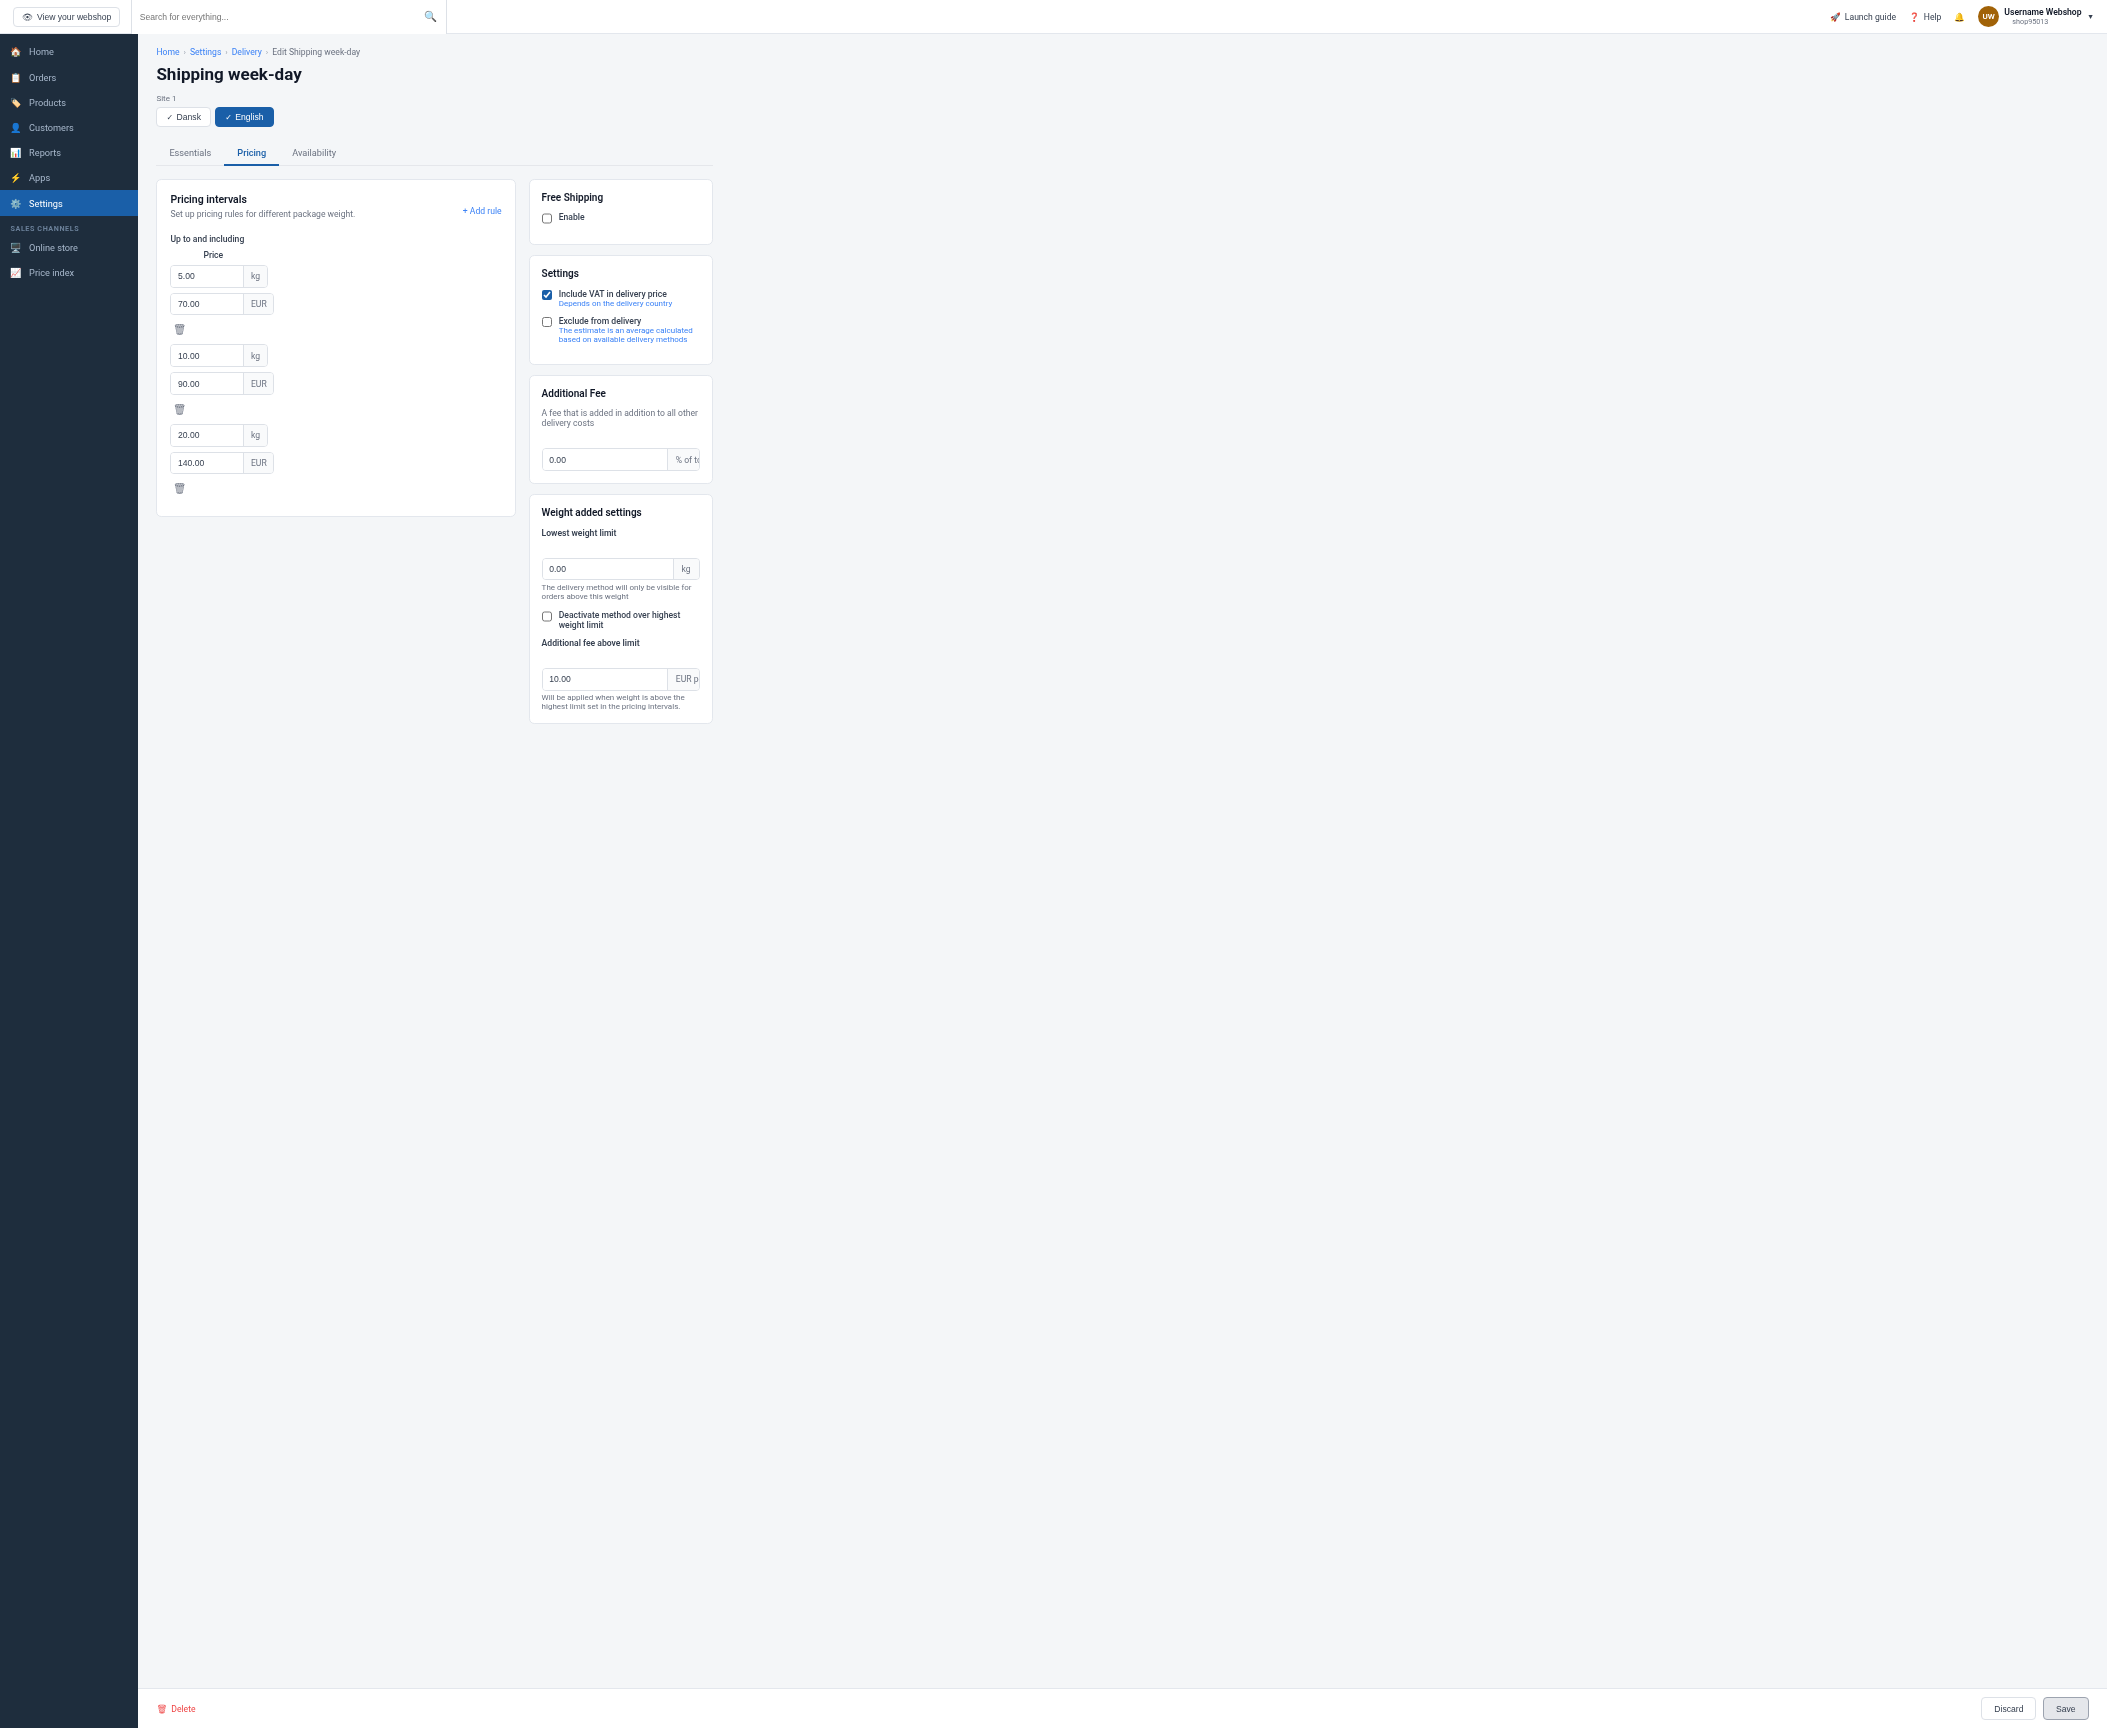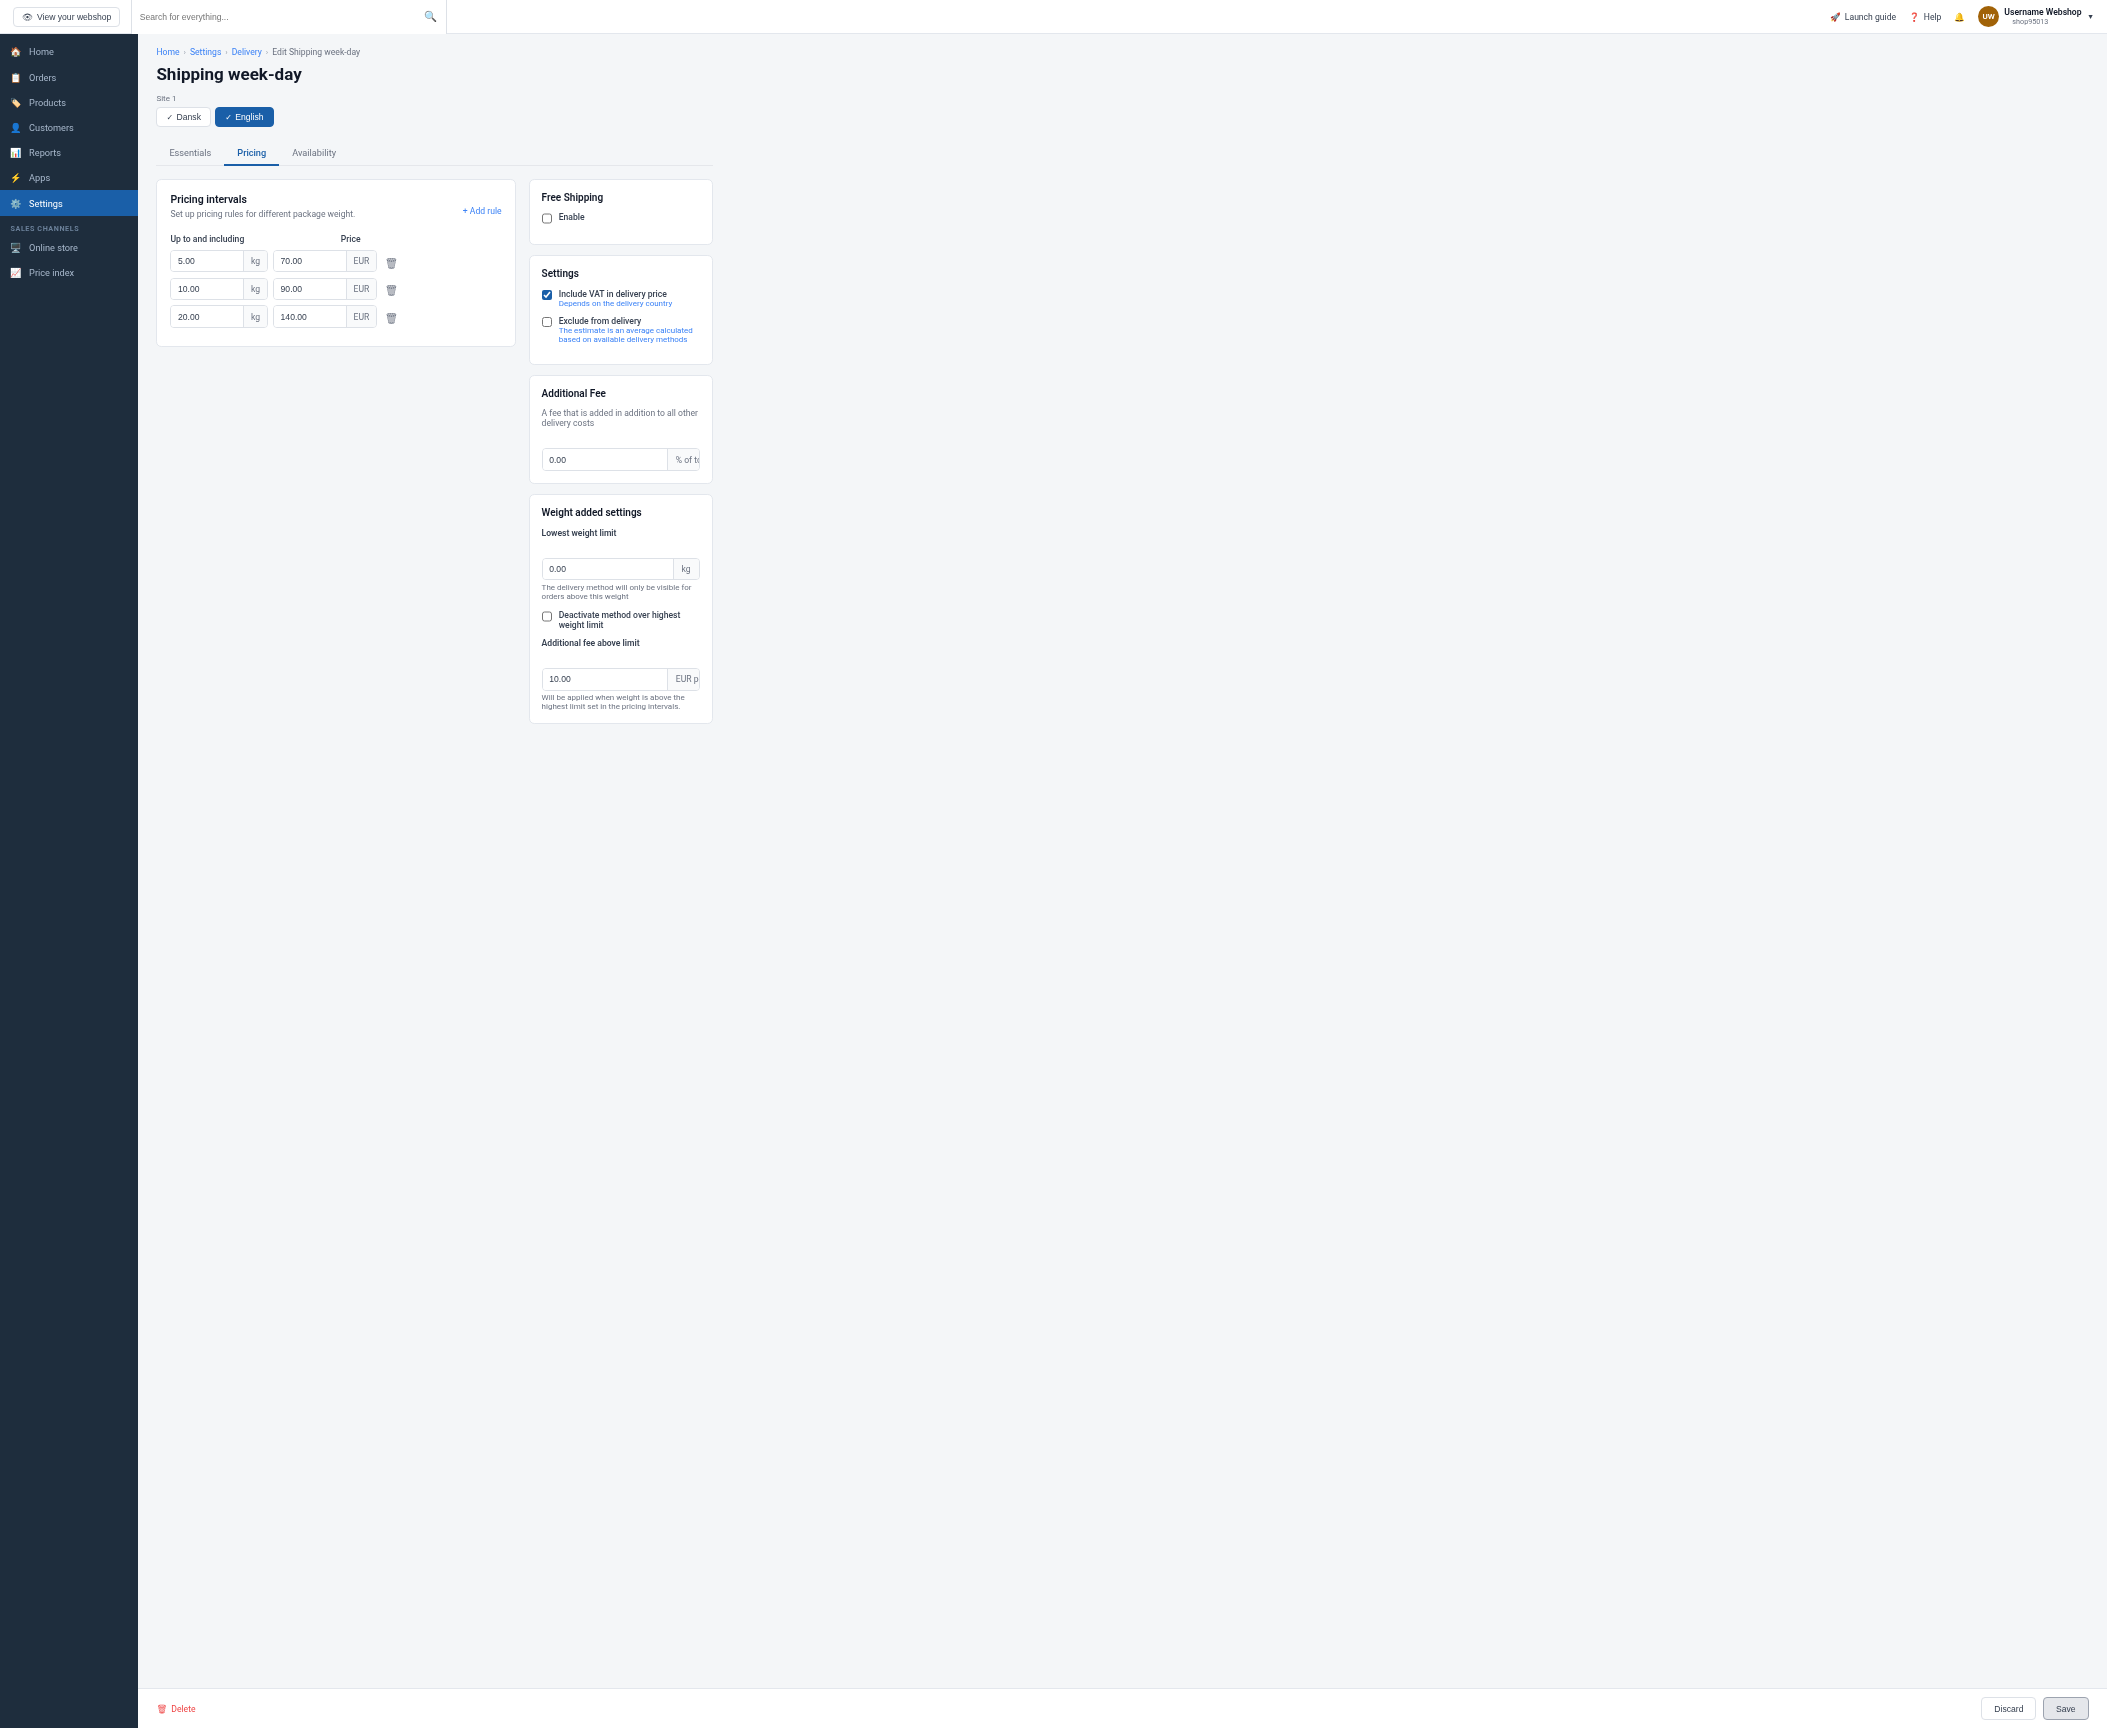--- a/index.html
+++ b/index.html
@@ -131,27 +131,27 @@
     .add-rule-btn {
       display: flex; align-items: center; gap: 2.6px;
       color: #3b82f6; font-size: 8.6px; cursor: pointer;
       margin-left: auto;
     }
     .interval-header {
       display: flex; justify-content: space-between;
       margin-bottom: 5.3px;
     }
     .col-headers {
-      display: flex; gap: 5.3px; margin-bottom: 5.3px;
+      display: flex; gap: 5.3px; margin-bottom: 5.3px; flex-direction: column;
     }
     .col-header { font-size: 8.6px; color: #374151; font-weight: 500; }
     .col-header-weight { width: 132px; }
 
     .pricing-row {
-      display: flex; align-items: flex-end; gap: 5.3px; margin-bottom: 5.3px;
+      display: flex; align-items: flex-start; gap: 5.3px; margin-bottom: 5.3px; flex-direction: column;
     }
     .input-with-unit {
       display: flex; align-items: center;
       border: 0.7px solid #dde1e7; border-radius: 4px;
       overflow: hidden; background: #fff;
     }
     .input-with-unit input {
       border: none; outline: none; padding: 5.3px 6.6px;
       font-size: 8.6px; color: #374151; width: 72px;
     }

